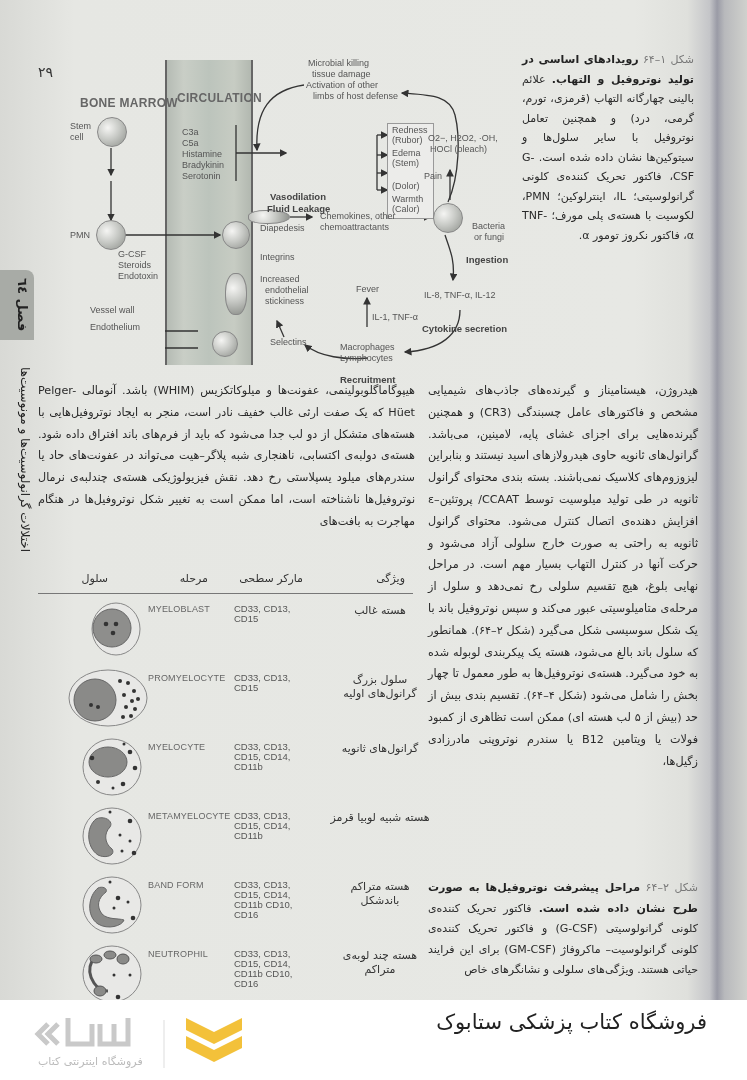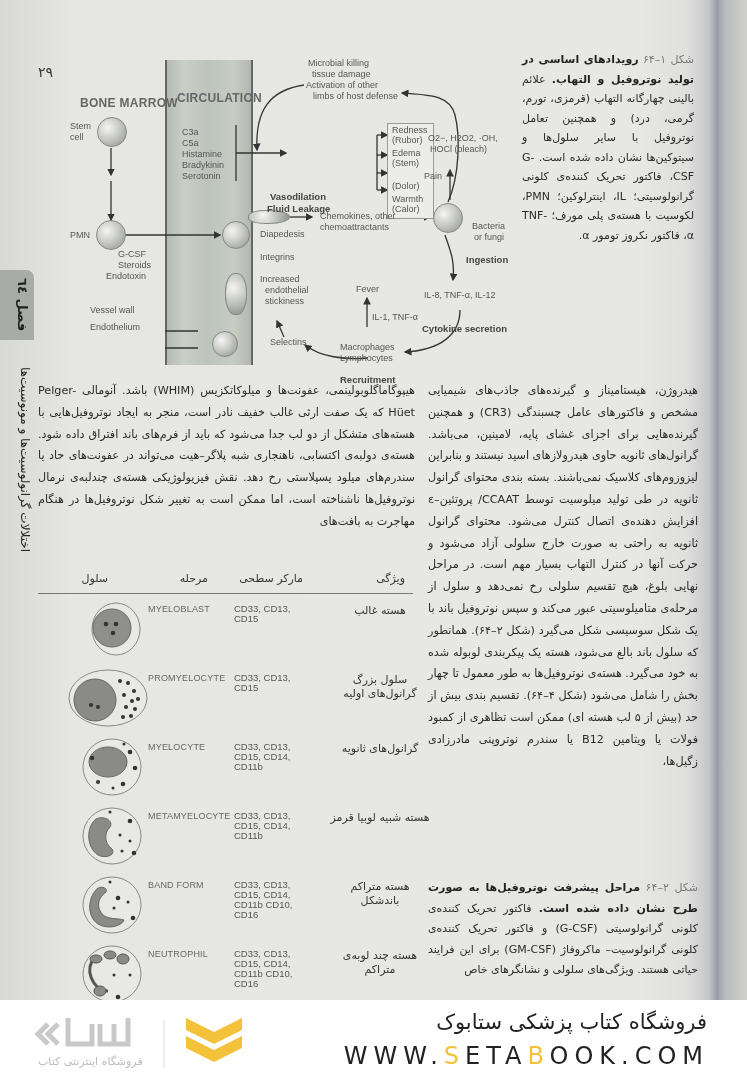--- a/index.html
+++ b/index.html
@@ -107,21 +107,21 @@
     <div class="dlabel hdr" style="left:30px;top:43px;">BONE MARROW</div>
     <div class="dlabel hdr" style="left:127px;top:38px;">CIRCULATION</div>
 
     <div class="cell" style="left:47px;top:62px;width:30px;height:30px;"></div>
     <div class="dlabel" style="left:20px;top:66px;width:24px;white-space:normal;">Stem cell</div>
 
     <div class="cell" style="left:46px;top:165px;width:30px;height:30px;"></div>
     <div class="dlabel" style="left:20px;top:175px;">PMN</div>
     <div class="dlabel" style="left:68px;top:194px;">G-CSF</div>
     <div class="dlabel" style="left:68px;top:205px;">Steroids</div>
-    <div class="dlabel" style="left:56px;top:216px;text-align:right;">Endotoxin</div>
+    <div class="dlabel" style="left:68px;top:216px;text-align:right;">Endotoxin</div>
 
     <div class="dlabel" style="left:40px;top:250px;">Vessel wall</div>
     <div class="dlabel" style="left:40px;top:267px;">Endothelium</div>
 
     <div class="dlabel" style="left:132px;top:72px;">C3a</div>
     <div class="dlabel" style="left:132px;top:83px;">C5a</div>
     <div class="dlabel" style="left:132px;top:94px;">Histamine</div>
     <div class="dlabel" style="left:132px;top:105px;">Bradykinin</div>
     <div class="dlabel" style="left:132px;top:116px;">Serotonin</div>
 
@@ -144,21 +144,21 @@
     <div class="dlabel" style="left:342px;top:93px;">Edema</div>
     <div class="dlabel" style="left:342px;top:103px;">(Stem)</div>
     <div class="dlabel" style="left:342px;top:116px;padding-left:32px;">Pain</div>
     <div class="dlabel" style="left:342px;top:126px;">(Dolor)</div>
     <div class="dlabel" style="left:342px;top:139px;">Warmth</div>
     <div class="dlabel" style="left:342px;top:149px;">(Calor)</div>
 
     <div class="dlabel" style="left:378px;top:78px;">O2−, H2O2, ·OH,</div>
     <div class="dlabel" style="left:380px;top:89px;">HOCl (bleach)</div>
 
-    <div class="dlabel" style="left:210px;top:174px;">Diapedesis</div>
+    <div class="dlabel" style="left:210px;top:168px;">Diapedesis</div>
     <div class="dlabel" style="left:270px;top:156px;">Chemokines, other</div>
     <div class="dlabel" style="left:270px;top:167px;">chemoattractants</div>
 
     <div class="cell" style="left:383px;top:148px;width:30px;height:30px;"></div>
     <div class="dlabel bold" style="left:416px;top:155px;">Ingestion</div>
     <div class="dlabel" style="left:422px;top:166px;">Bacteria</div>
     <div class="dlabel" style="left:424px;top:177px;">or fungi</div>
 
     <div class="dlabel" style="left:210px;top:197px;">Integrins</div>
     <div class="dlabel" style="left:210px;top:219px;">Increased</div>
@@ -312,14 +312,13 @@
       <path d="M86,14 L86,34"></path>
     </g>
     <line x1="136" y1="10" x2="136" y2="58" stroke="#ddd" stroke-width="1"></line>
     <g fill="#f3c13a">
       <path d="M158,8 L186,22 L214,8 L214,20 L186,34 L158,20 Z"></path>
       <path d="M158,26 L186,40 L214,26 L214,38 L186,52 L158,38 Z"></path>
     </g>
   </svg>
   <div class="logo-sub">فروشگاه اینترنتی کتاب</div>
   <div class="store-name">فروشگاه کتاب پزشکی ستابوک</div>
-  <div class="store-url"><span>WWW.</span><span class="hl">S</span><span>ETA</span><span class="hl">B</span><span>OOK.COM</span></div>
 </div>
 
 </body></html>

